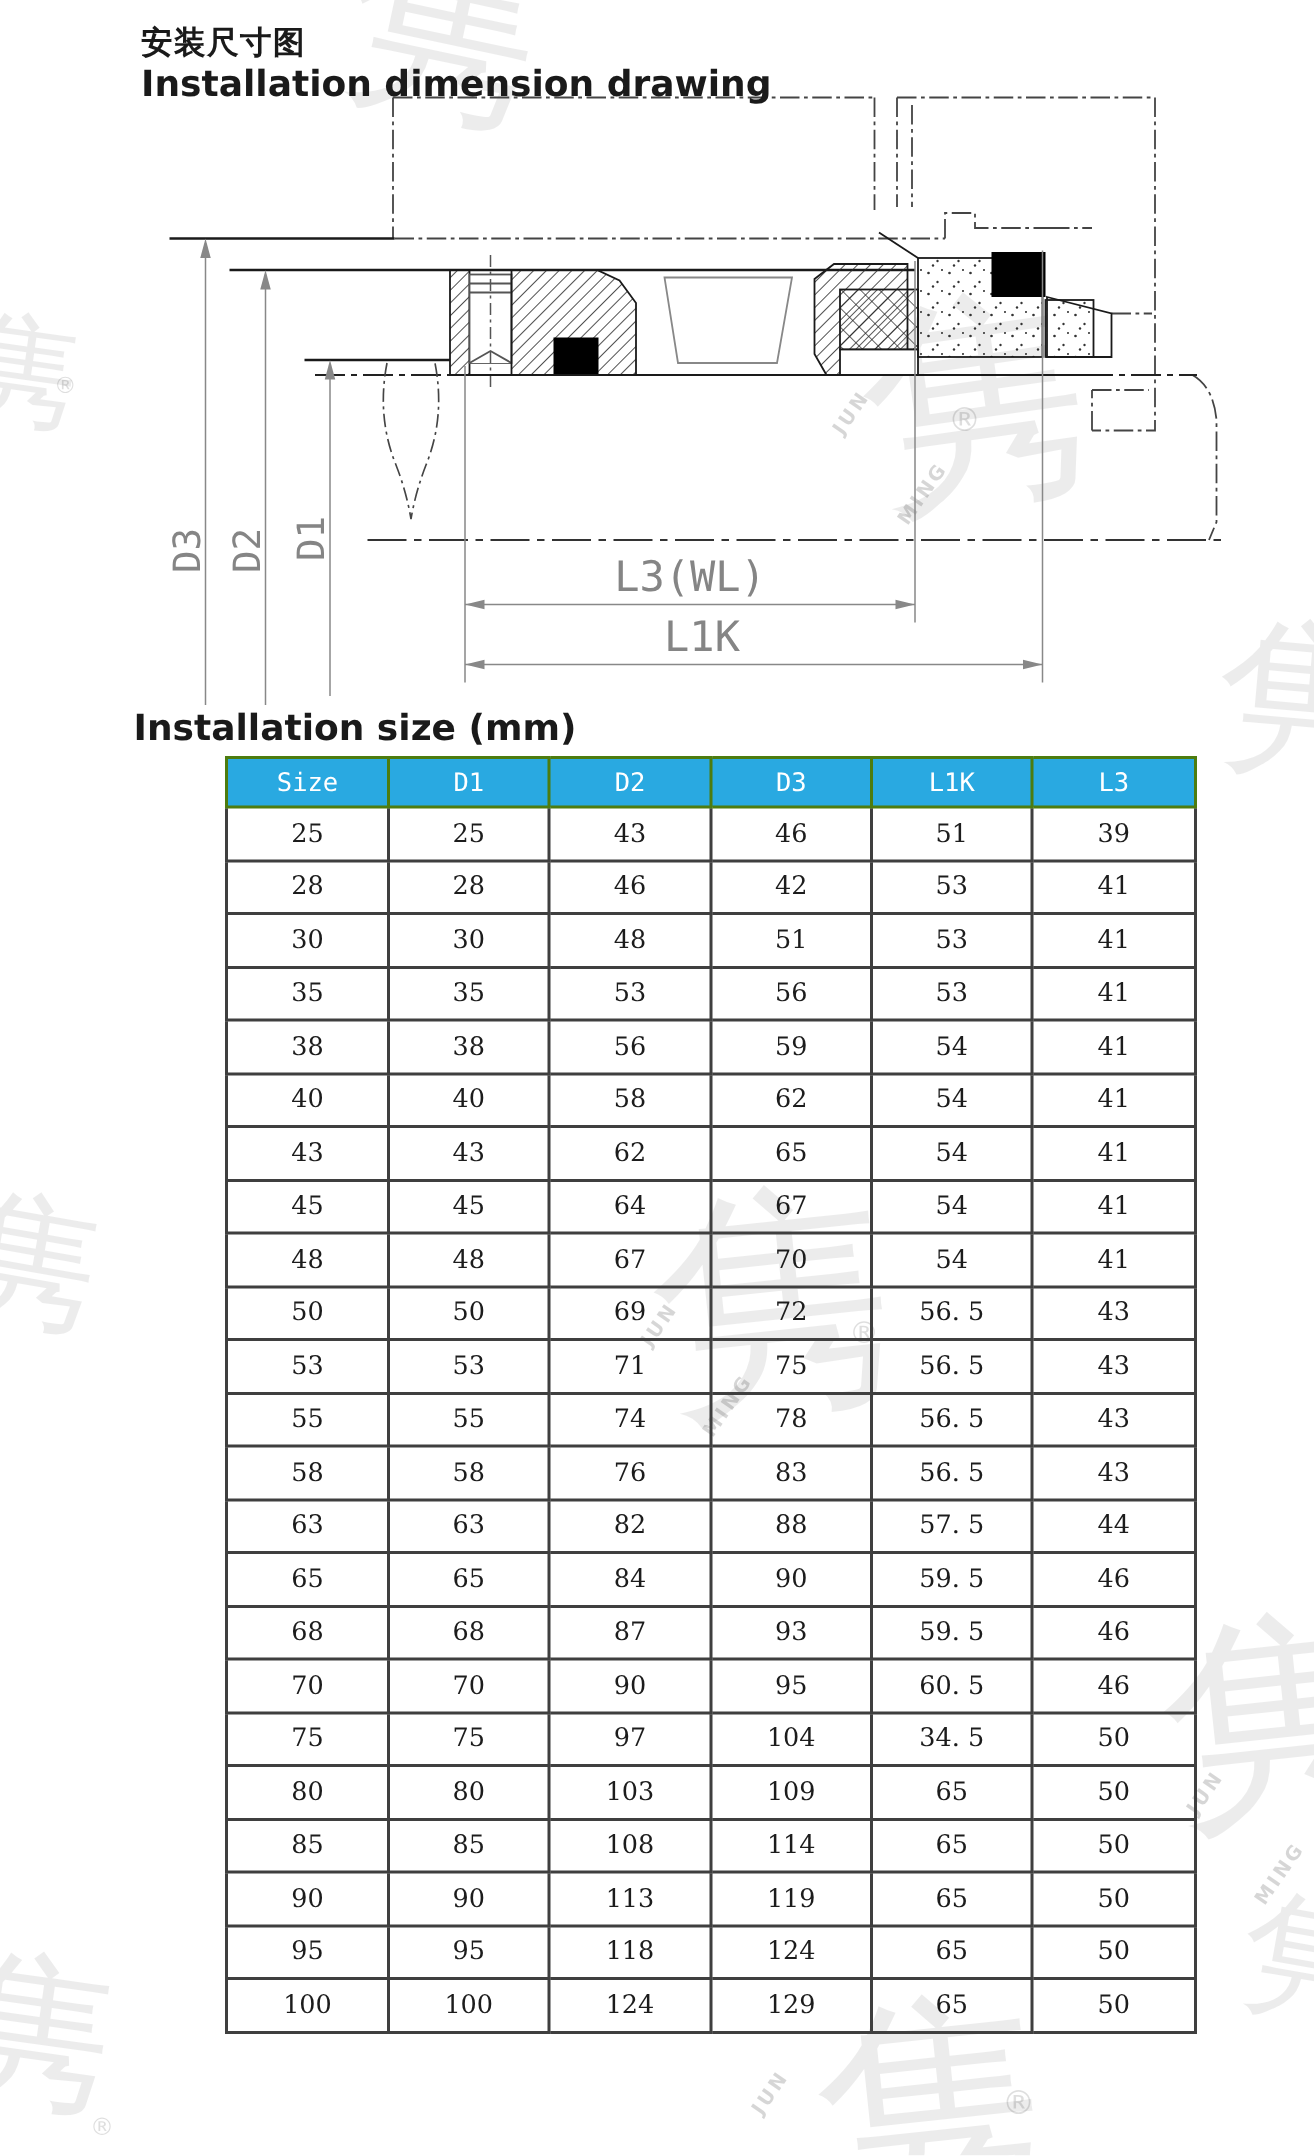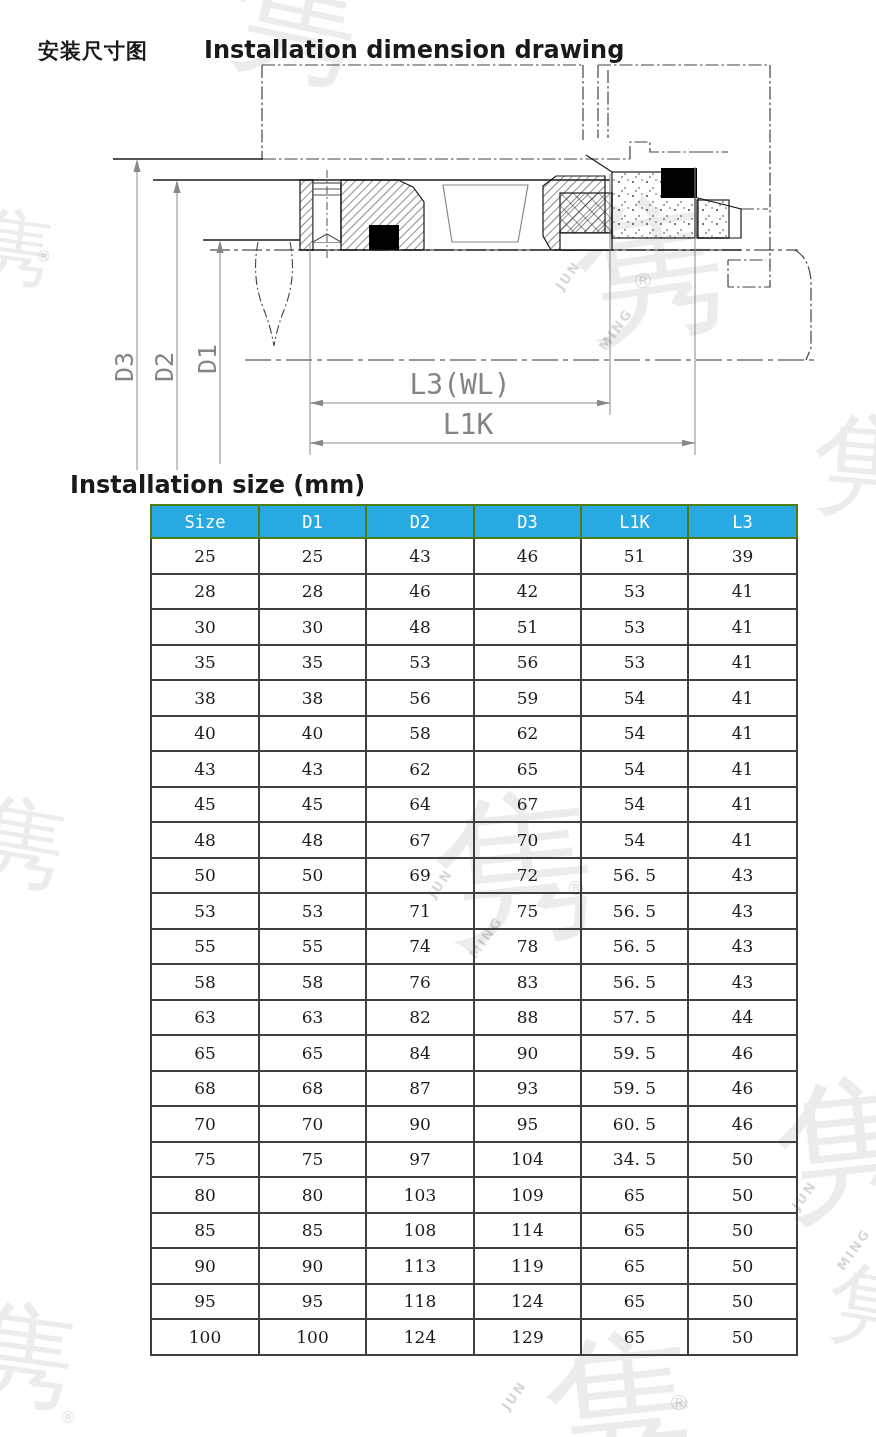--- a/index.html
+++ b/index.html
@@ -1,25 +1,25 @@
 <!DOCTYPE html>
 <html style="--header-bg: #29A9E1; --header-text: #FFFFFF;"><head>
 <meta charset="utf-8">
 <style>
   html,body{margin:0;padding:0;background:#fff;}
   #page{position:relative;width:876px;height:1437px;background:#ffffff;overflow:hidden;
         font-family:"DejaVu Sans",sans-serif;color:#1a1a1a;}
 
   
   .title-row{position:absolute;left:38px;display:flex;align-items:baseline;white-space:nowrap;}
-  #drawing-title{top:36px;}
+  #drawing-title{top:14px;flex-direction:column;}
   #table-title{top:471px;}
   .zh-title{font-weight:bold;font-size:21px;letter-spacing:1px;}
   .en-title{font-weight:bold;font-size:24px;margin-left:56px;}
-  #table-title .en-title{margin-left:32px;}
+  #table-title .en-title{margin-left:51px;}
 
   
   #drawing-svg{position:absolute;left:0;top:52px;}
   .dimtext{font-family:"DejaVu Sans Mono",monospace;fill:#858585;}
 
   
   .table-wrap{position:absolute;left:150px;top:504px;width:646px;}
   table{border-collapse:collapse;width:646px;table-layout:fixed;}
   th{background:var(--header-bg,#29A9E1);color:var(--header-text,#fff);
      font-family:"DejaVu Sans Mono",monospace;font-weight:normal;font-size:17px;

